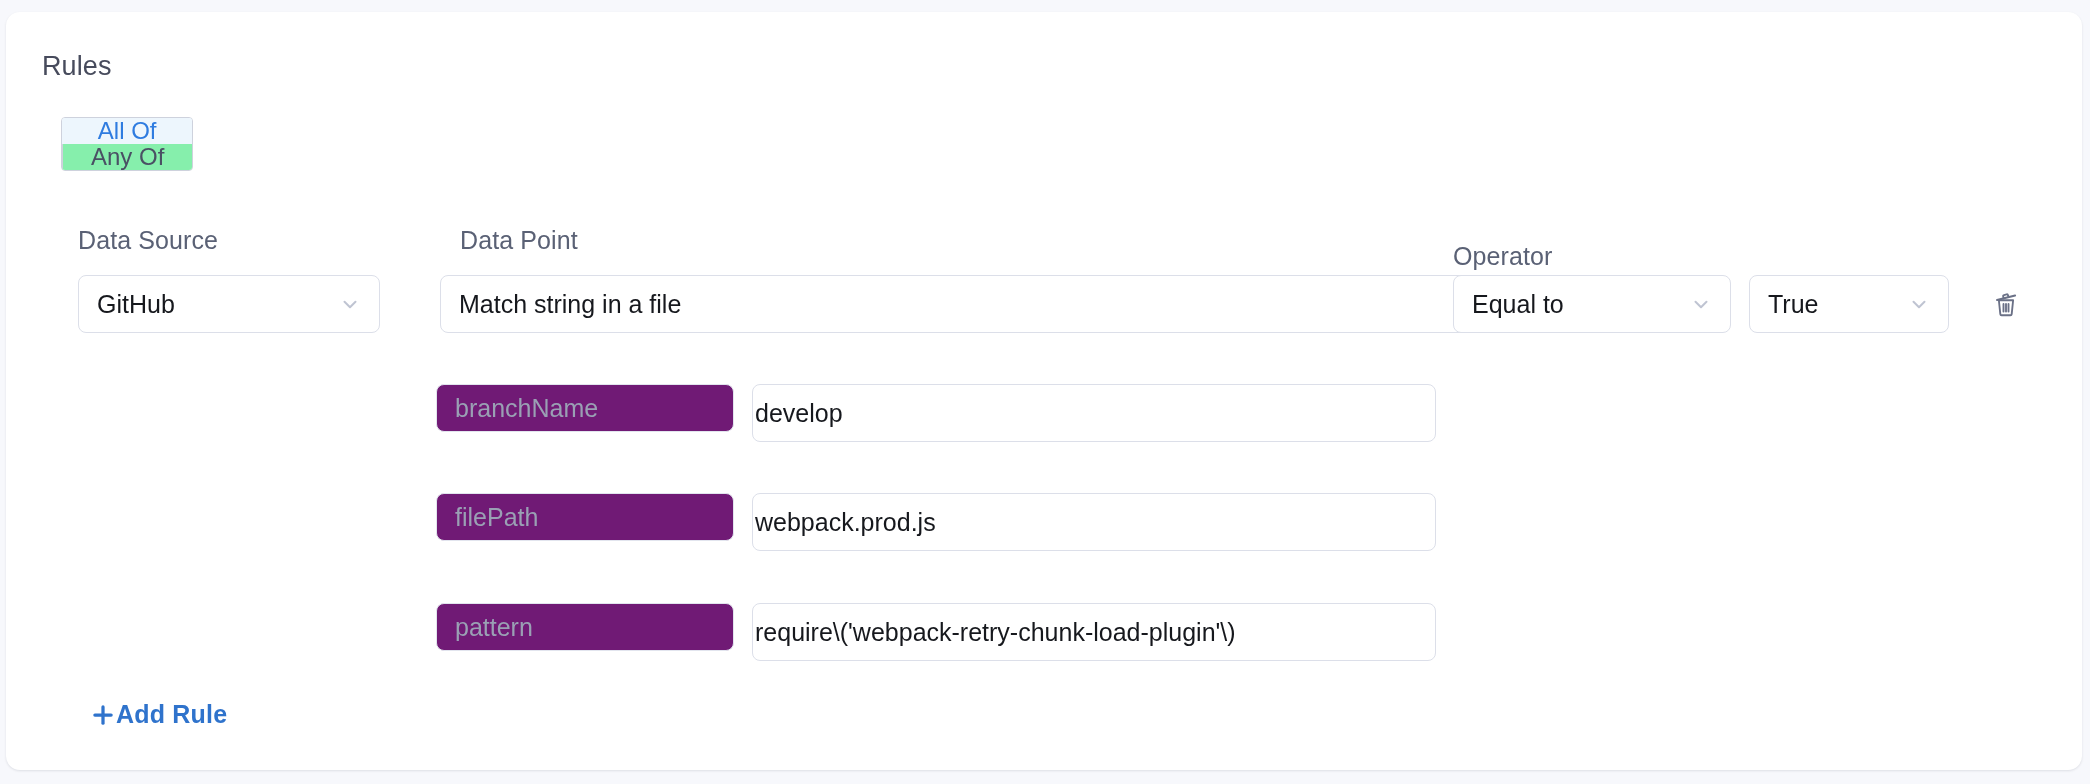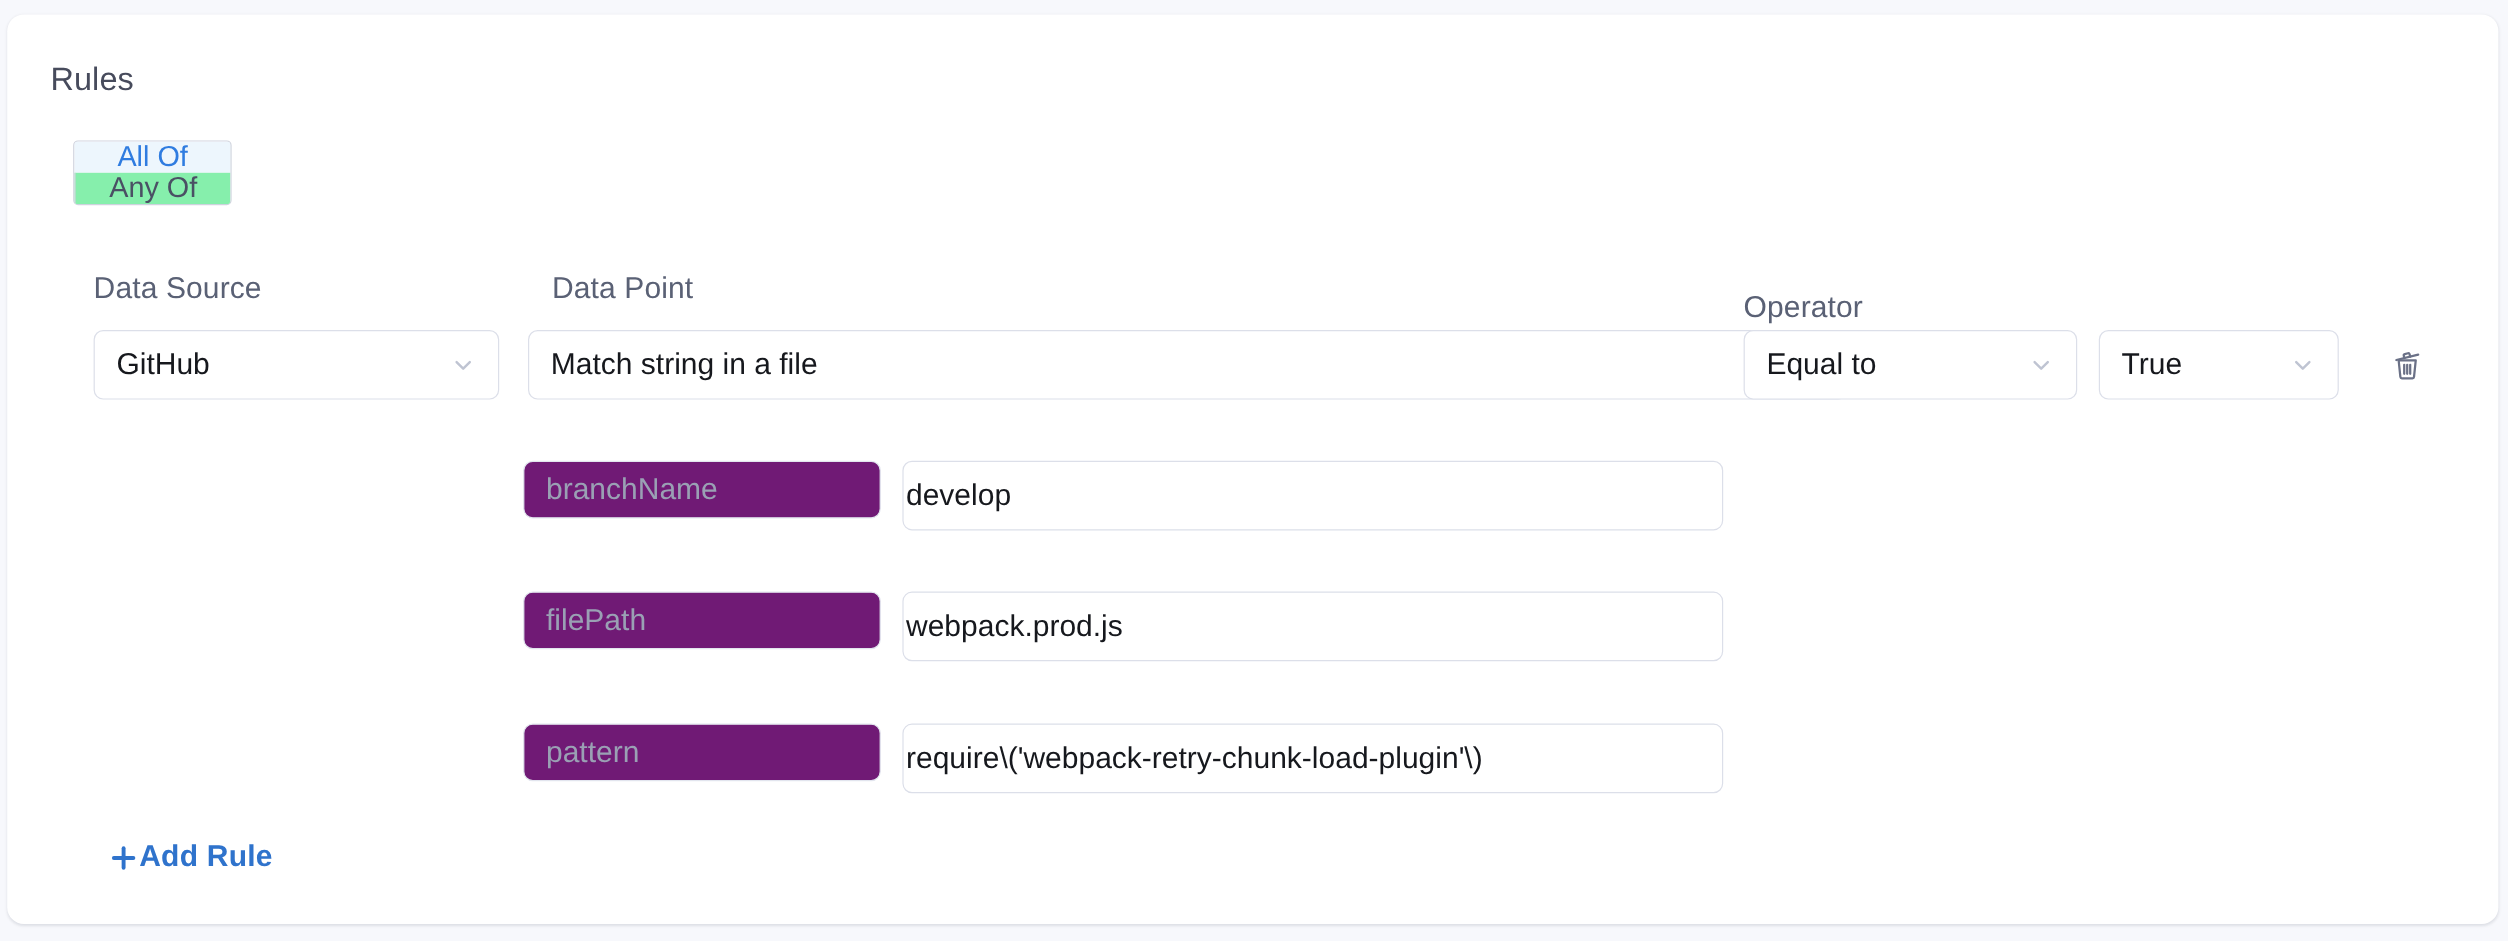--- a/index.html
+++ b/index.html
@@ -111,21 +111,21 @@
   .chev {
     flex: 0 0 auto;
     width: 22px;
     height: 22px;
     margin-left: 12px;
     display: block;
   }
   .chev svg { display: block; width: 22px; height: 22px; }
 
   
-  .sel-datasource { left: 72px;  top: 263px; width: 338px; }
+  .sel-datasource { left: 72px;  top: 263px; width: 302px; }
   .sel-datapoint  { left: 434px; top: 263px; width: 1100px; }
   .sel-operator   { left: 1447px; top: 263px; width: 278px; }
   .sel-value      { left: 1743px; top: 263px; width: 200px; }
 
   
   .delete-btn {
     position: absolute;
     left: 1976px;
     top: 270px;
     width: 48px;

